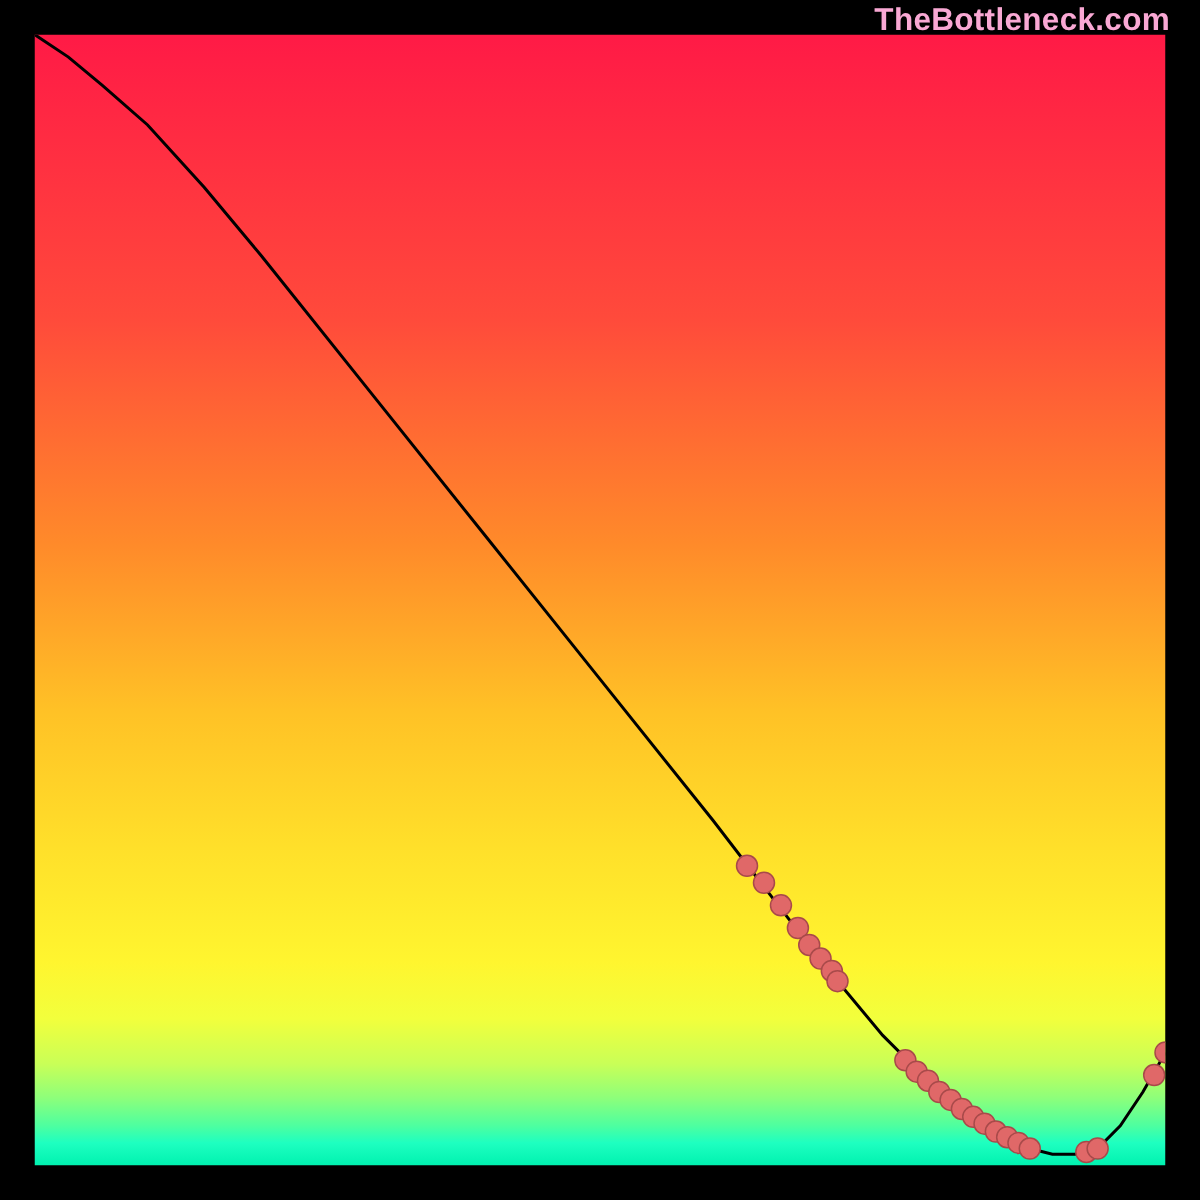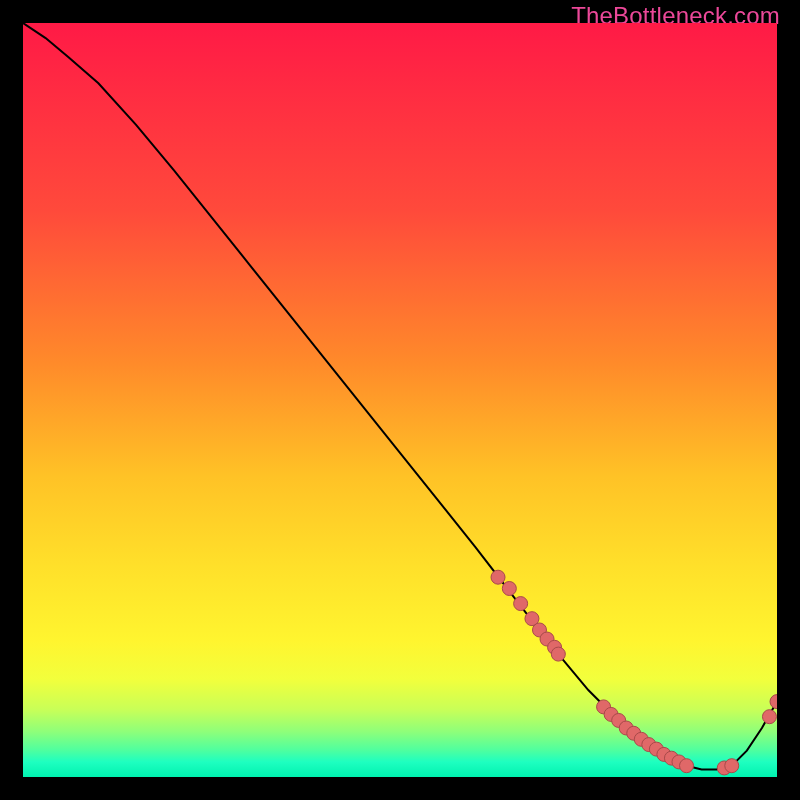--- a/index.html
+++ b/index.html
@@ -48,23 +48,23 @@
   svg.overlay {
     position: absolute;
     inset: 0;
     width: 754px;
     height: 754px;
   }
   .watermark {
     position: absolute;
     top: 2px;
     right: 20px;
-    font-size: 24px;
-    font-weight: 400;
-    color: #ec4899;
+    font-size: 21px;
+    font-weight: 700;
+    color: #f9a8d4;
     letter-spacing: 0.2px;
     user-select: none;
   }
 </style>
 </head>
 <body>
 
 <div class="stage">
   <div class="watermark">TheBottleneck.com</div>
 

